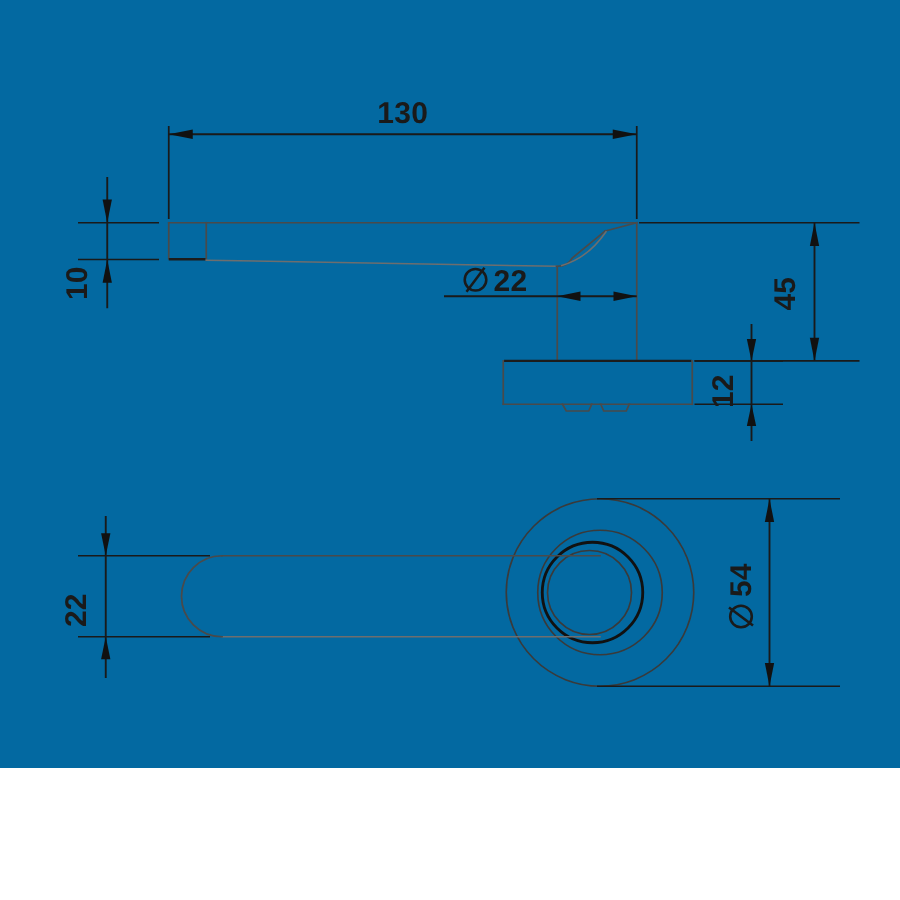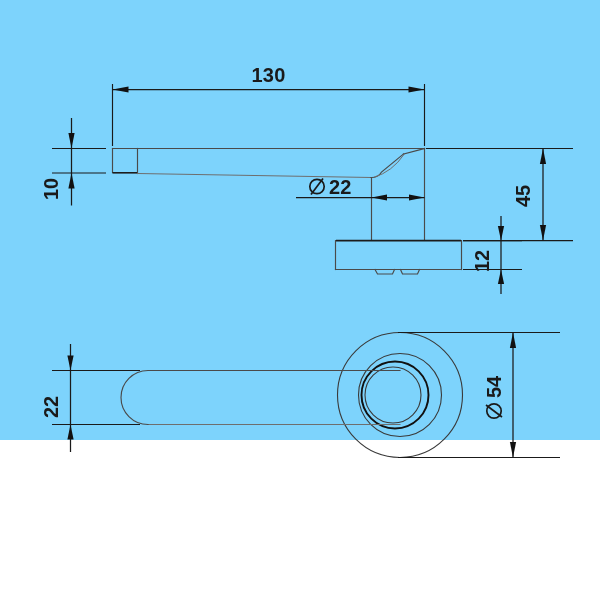--- a/index.html
+++ b/index.html
@@ -9,22 +9,22 @@
   }
   body {
     width: 600px;
     height: 600px;
     font-family: "Liberation Sans", sans-serif;
     overflow: hidden;
   }
   #drawing-root {
     position: relative;
     width: 600px;
-    height: 440px;
-    background: #7dd3fc;
+    height: 512px;
+    background: #0369a1;
   }
   svg.cad {
     display: block;
     width: 600px;
     height: 600px;
   }
   
   .part-line {
     fill: none;
     stroke: #4a4a4a;

